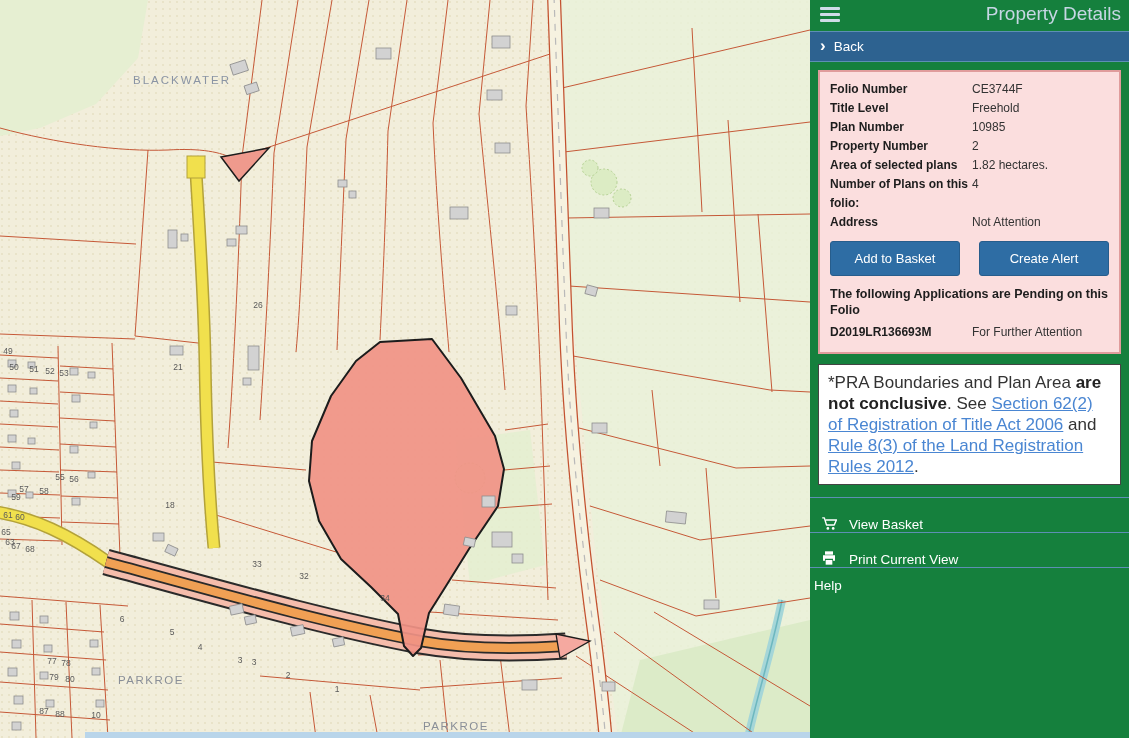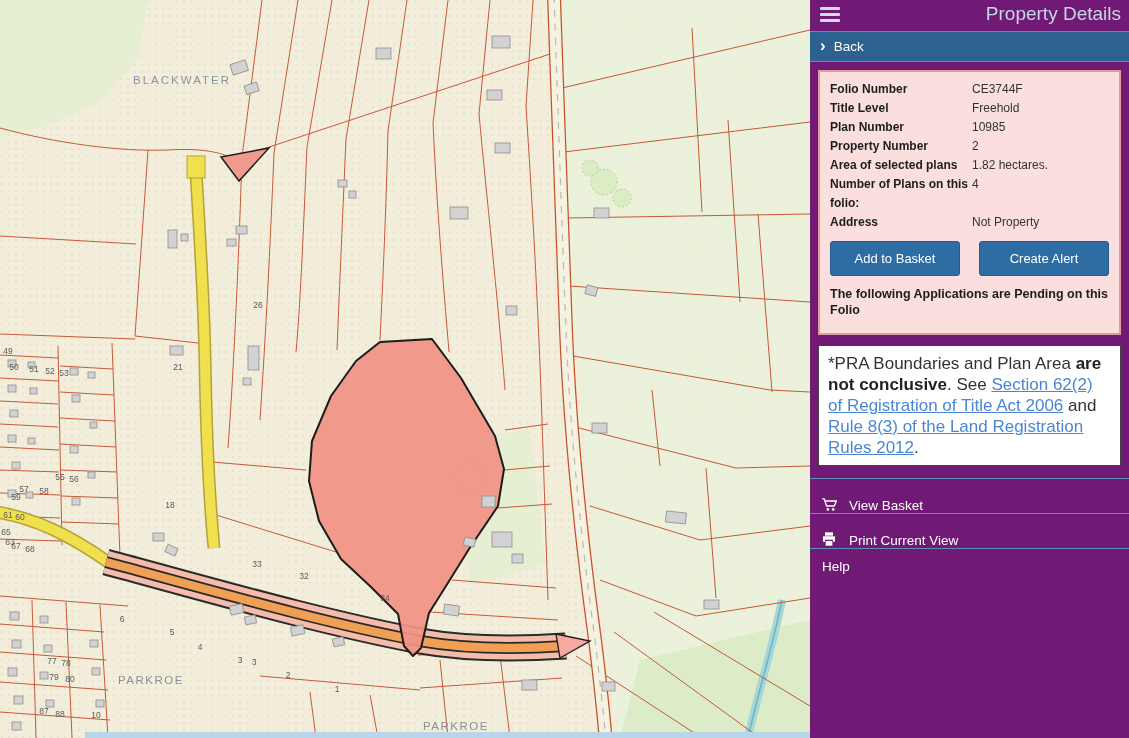--- a/index.html
+++ b/index.html
@@ -8,21 +8,21 @@
 
   
   .map-area { position:relative; width:810px; height:738px; background:#f2eedb; overflow:hidden; flex:none; }
   .map-area svg { display:block; }
   .place-label { font-family:"Liberation Sans",sans-serif; font-size:11.5px; fill:#8a94a4; letter-spacing:2px; text-anchor:middle; }
   .place-label.parkroe { fill:#8a8f98; letter-spacing:1.5px; }
   [data-name="plot-numbers-layer"] text { font-family:"Liberation Sans",sans-serif; font-size:8.5px; fill:#5a5a5a; text-anchor:middle; }
   .hscroll { position:absolute; left:85px; right:0; bottom:0; height:6px; background:#b9d5ea; }
 
   
-  .panel { width:319px; flex:none; background:#701a75; color:#fff; font-size:13.5px; overflow:hidden; }
+  .panel { width:319px; flex:none; background:#15803d; color:#fff; font-size:13.5px; overflow:hidden; }
   .panel-header { height:28px; display:flex; align-items:center; justify-content:space-between; padding:0 8px 0 10px; }
   .hamburger { display:flex; flex-direction:column; gap:3px; cursor:pointer; padding:2px 0; }
   .hamburger span { display:block; width:20px; height:3px; background:#cfdce8; border-radius:1px; }
   .panel-title { font-size:19px; color:#c6d6e4; font-weight:400; }
 
   .back-row { margin-top:3px; height:31px; background:#2d6290; border-top:1px solid #5d8fb4; border-bottom:1px solid #5d8fb4;
               display:flex; align-items:center; padding-left:10px; cursor:pointer; }
   .back-row .chev { font-size:17px; font-weight:bold; margin-right:8px; line-height:1; position:relative; top:-1px; }
 
   .info-box { margin:8px; background:#fbdede; border:2px solid #e09c9c; padding:8px 10px 10px 10px; color:#222; }
@@ -34,21 +34,21 @@
          font-family:"Liberation Sans",sans-serif; font-size:13px; cursor:pointer; }
   .pending-head { font-size:12.5px; font-weight:bold; line-height:16px; margin-bottom:5px; color:#1d1d1d; }
 
   .note-box { margin:10px 8px 12px 8px; background:#fff; border:1px solid #444; padding:7px 9px; color:#333;
               font-size:17px; line-height:21px; }
   .note-box a { color:#4a86d2; text-decoration:underline; cursor:pointer; }
   .note-box b { color:#222; }
 
   .action-row { height:35px; display:flex; align-items:flex-end; border-top:1px solid #5d8fb4; cursor:pointer; padding-left:11px; }
   .action-row .aicon { width:19px; height:18px; margin-right:9px; flex:none; display:flex; align-items:center; }
-  .help-row { height:35px; display:flex; align-items:center; border-top:1px solid #5d8fb4; padding-left:12px; cursor:pointer; }
+  .help-row { height:35px; display:flex; align-items:center; border-top:1px solid #5d8fb4; padding-left:4px; cursor:pointer; }
 </style>
 </head>
 <body>
 
 <div class="app" data-name="app">
 
   <div class="map-area" data-name="map-viewport">
     <svg width="810" height="738" viewBox="0 0 810 738" data-name="cadastral-map">
       <defs>
         <pattern id="dots" width="7" height="7" patternUnits="userSpaceOnUse">
@@ -330,29 +330,33 @@
       <div class="detail-row" data-name="detail-row">
         <div class="dl" data-name="detail-label">Area of selected plans</div>
         <div class="dv" data-name="detail-value">1.82 hectares.</div>
       </div>
       <div class="detail-row" data-name="detail-row">
         <div class="dl" data-name="detail-label">Number of Plans on this folio:</div>
         <div class="dv" data-name="detail-value">4</div>
       </div>
       <div class="detail-row" data-name="detail-row">
         <div class="dl" data-name="detail-label">Address</div>
-        <div class="dv" data-name="detail-value">Not Property</div>
+        <div class="dv" data-name="detail-value">Not Attention</div>
       </div>
 
       <div class="btn-row">
         <button class="btn" data-name="add-to-basket-button">Add to Basket</button>
         <button class="btn" data-name="create-alert-button">Create Alert</button>
       </div>
 
       <div class="pending-head" data-name="pending-applications-heading">The following Applications are Pending on this Folio</div>
+      <div class="detail-row" data-name="pending-application-row">
+        <div class="dl" data-name="pending-ref">D2019LR136693M</div>
+        <div class="dv" data-name="pending-status">For Further Attention</div>
+      </div>
     </div>
 
     <div class="note-box" data-name="disclaimer-box">
       <span data-name="disclaimer-text">*PRA Boundaries and Plan Area </span><b data-name="disclaimer-bold">are not conclusive</b><span>. See </span><a data-name="link-section-62">Section 62(2) of Registration of Title Act 2006</a><span> and </span><a data-name="link-rule-8">Rule 8(3) of the Land Registration Rules 2012</a><span>.</span>
     </div>
 
     <div class="action-row" data-name="view-basket-button">
       <span class="aicon" data-name="basket-icon">
         <svg width="18" height="17" viewBox="0 0 24 24">
             <path d="M1 4h3l3 10h11l3-7H6" fill="none" stroke="#fff" stroke-width="2" stroke-linejoin="round"></path>

